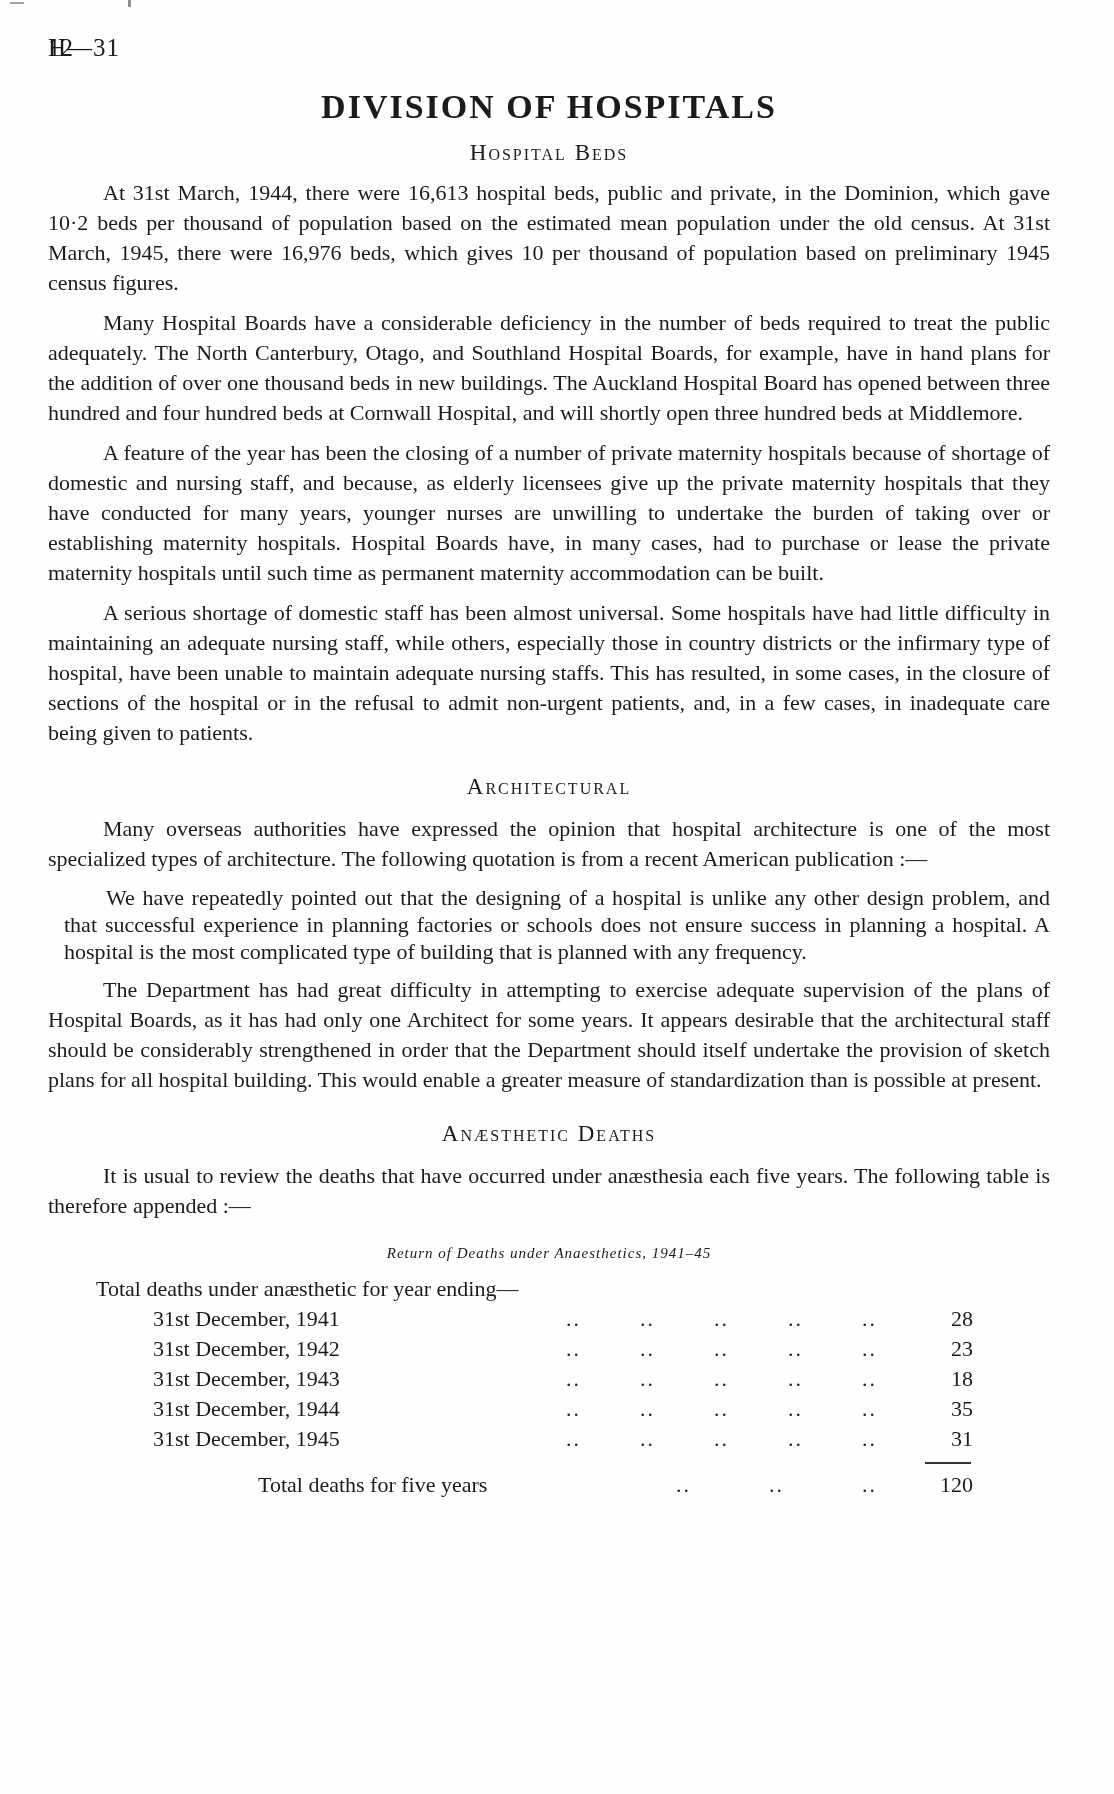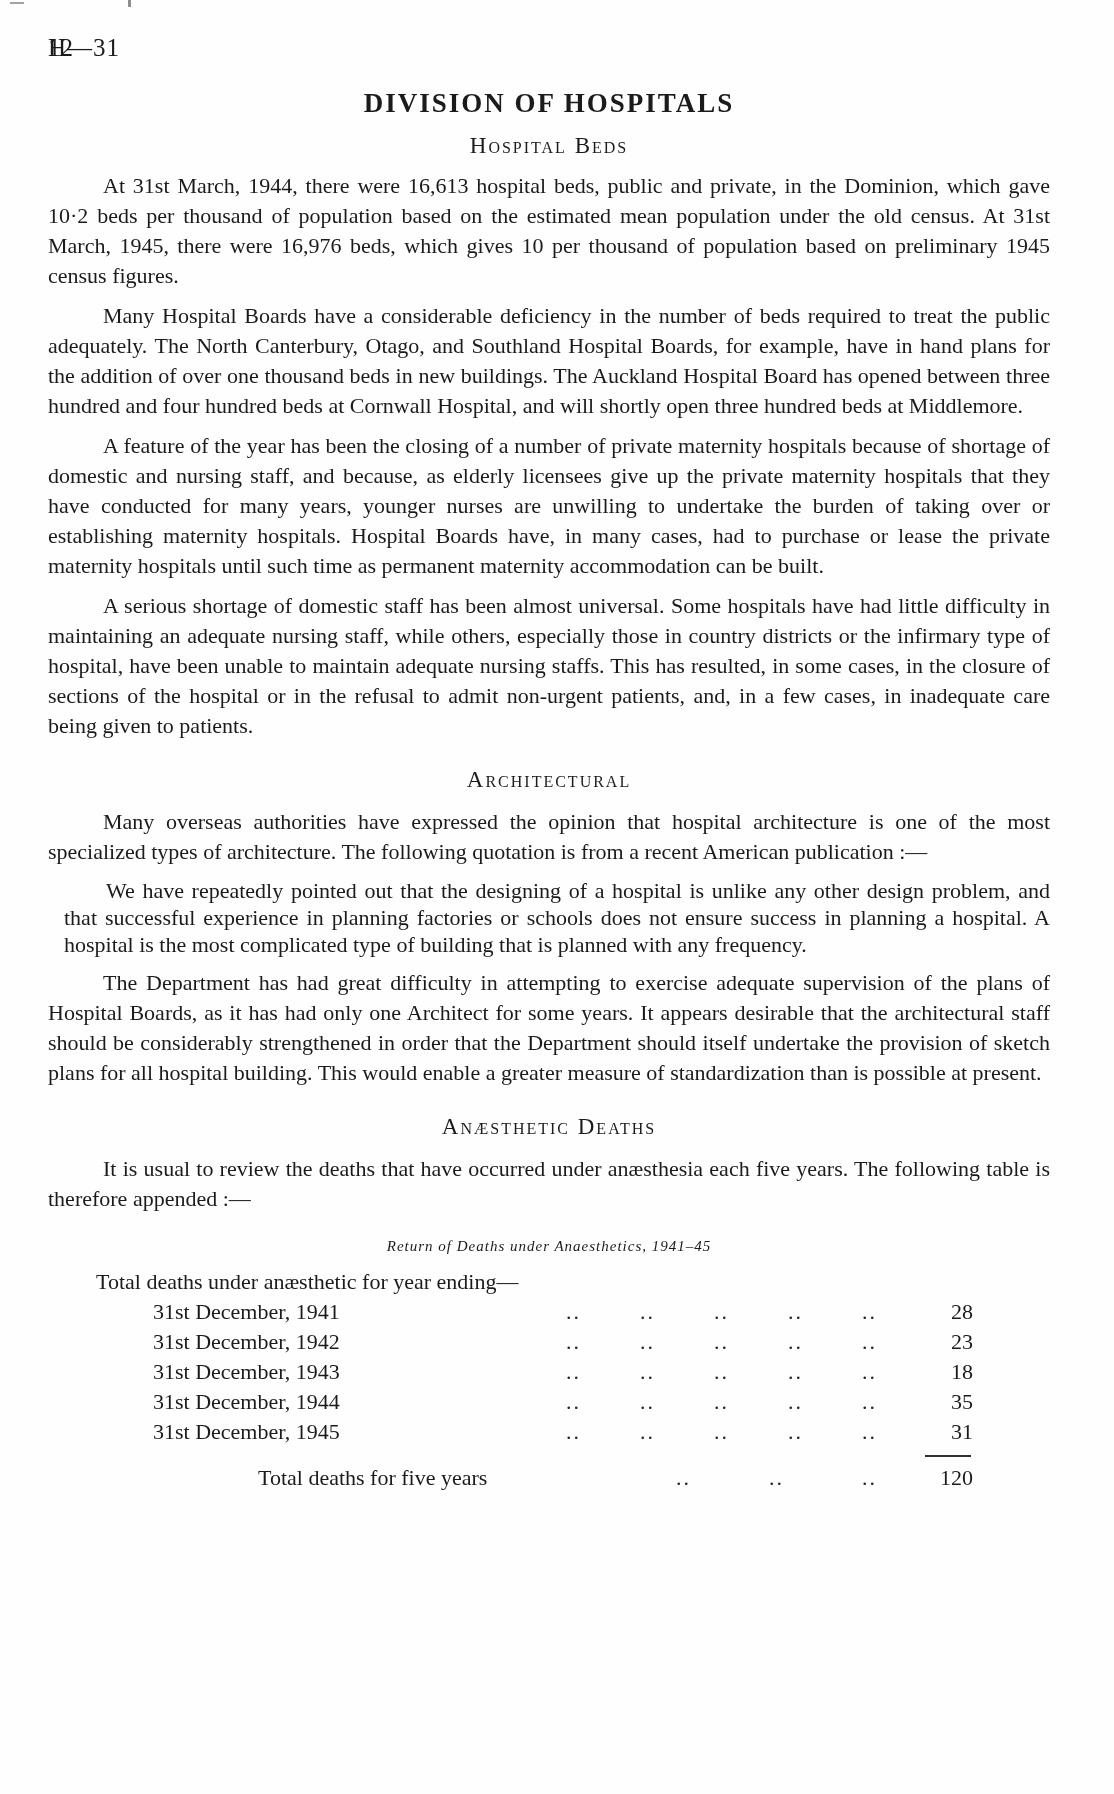--- a/index.html
+++ b/index.html
@@ -38,21 +38,21 @@
     position: absolute; left: 0; top: 0;
     letter-spacing: 1px;
   }
   .page-number {
     position: absolute; left: 0; right: 80px; top: 0;
   }
 
   h1.doc-title {
     margin: 0 0 14px 0;
     text-align: center;
-    font-size: 27px;
+    font-size: 34px;
     font-weight: bold;
     letter-spacing: 2px;
     font-family: Liberation Serif, serif;
   }
   h2.sub-heading {
     margin: 8px 0 12px 0;
     text-align: center;
     font-size: 23px;
     font-weight: normal;
     font-variant: small-caps;

